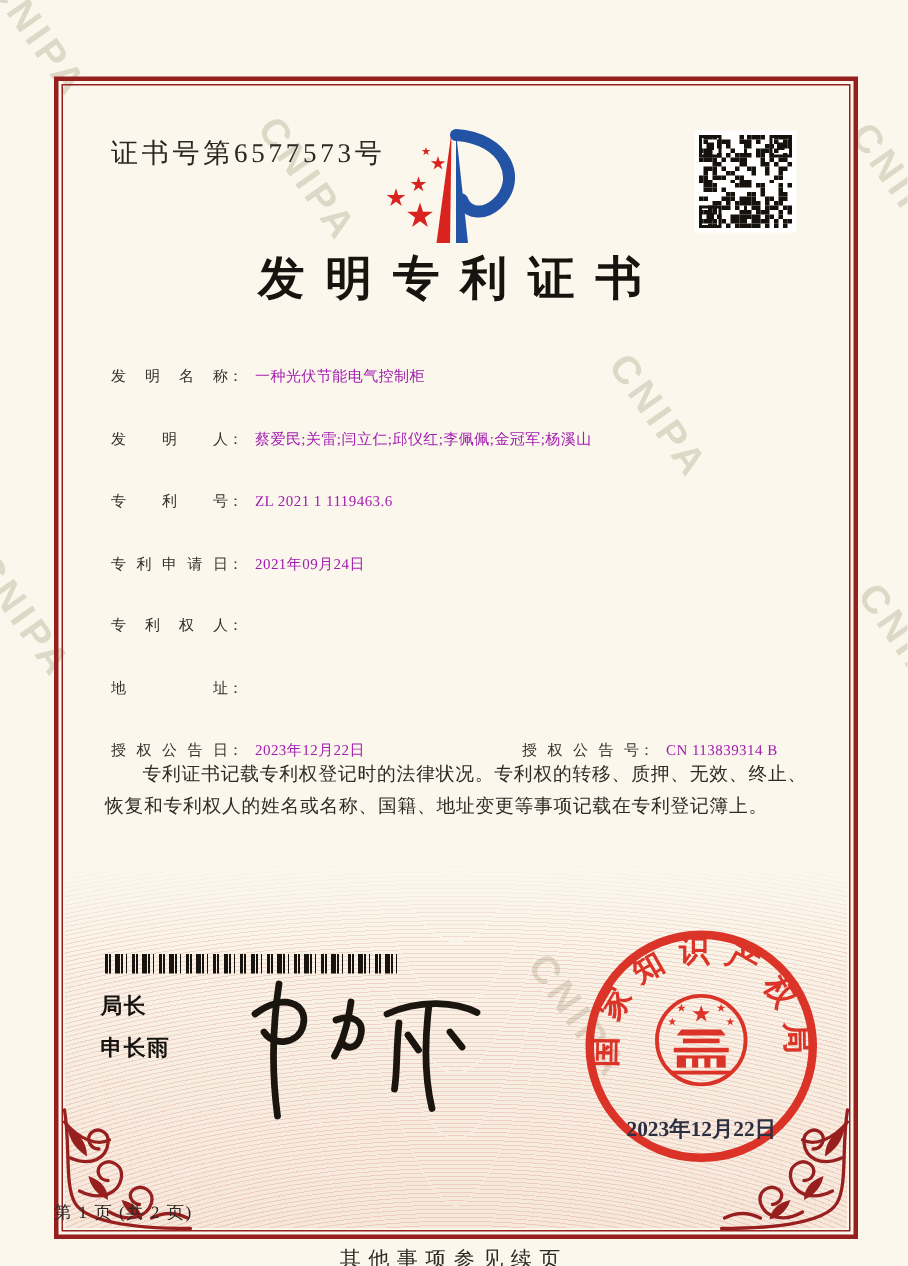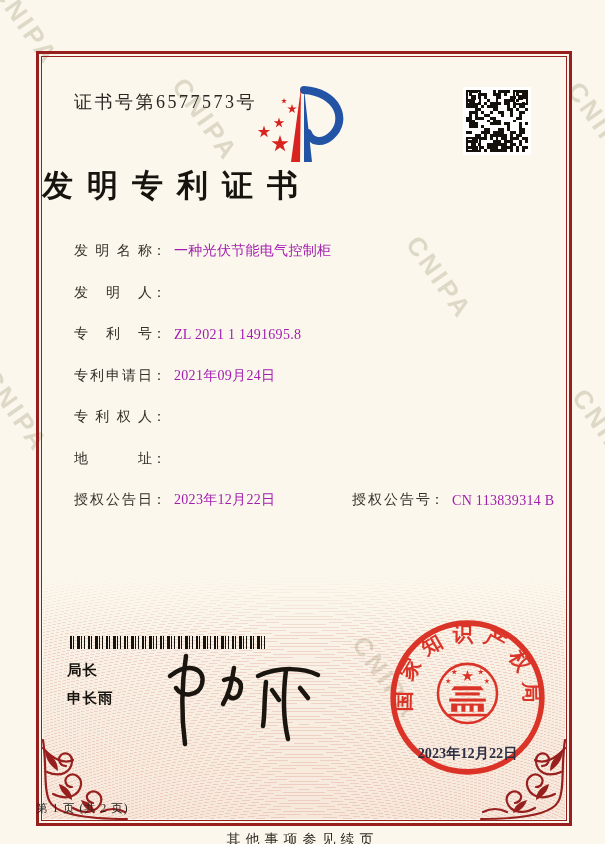--- a/index.html
+++ b/index.html
@@ -41,26 +41,26 @@
   .cert-no{position:absolute;left:74px;top:90px;font-size:18px;letter-spacing:2.5px;color:#2a2622;z-index:6}
   .logo{position:absolute;left:251px;top:82px;width:110px;height:86px;z-index:6}
   .qr{position:absolute;left:463px;top:87px;width:68px;height:68px;background:#fff;padding:3px;box-sizing:border-box;z-index:6}
   .qr-cells{position:relative;width:100%;height:100%;display:grid;grid-template-columns:repeat(21,1fr);grid-template-rows:repeat(21,1fr)}
   .qr-cells i{display:block}
   .qr-cells i.f{background:#15110d}
   .finder{position:absolute;width:15px;height:15px;box-sizing:border-box;border:2.5px solid #15110d}
   .finder::after{content:"";position:absolute;left:2.5px;top:2.5px;width:5px;height:5px;background:#15110d}
   .finder.tl{left:3px;top:3px}.finder.tr{right:3px;top:3px}.finder.bl{left:3px;bottom:3px}
   .title{
-    position:absolute;left:36px;top:165px;width:536px;text-align:left;
+    position:absolute;left:36px;top:165px;width:536px;text-align:center;
     font-size:31px;font-weight:700;letter-spacing:14px;padding-left:6px;box-sizing:border-box;
     color:#17140f;z-index:6;
   }
   .fields{position:absolute;left:74px;top:242px;width:478px;z-index:6}
-  .frow{display:flex;align-items:flex-end;height:18px;margin-bottom:23.5px;font-size:14px;white-space:nowrap}
+  .frow{display:flex;align-items:center;height:18px;margin-bottom:23.5px;font-size:10px;white-space:nowrap}
   .flabel{display:inline-block;width:78px;text-align:justify;text-align-last:justify;color:#35302a;flex:none}
   .fcolon{color:#35302a;margin-right:8px}
   .fvalue{color:#a21caf;letter-spacing:.3px}
   .fvalue.fixedw{width:178px;flex:none}
   .legal{position:absolute;left:70px;top:506px;width:468px;font-size:12.5px;line-height:21px;
     text-align:justify;color:#2e2a24;z-index:6}
   .legal p{margin:0 0 8px 0;text-indent:2em;letter-spacing:.5px}
   .barcode{position:absolute;left:70px;top:636px;width:197px;height:13px;z-index:6;
     background:repeating-linear-gradient(90deg,
       #17130f 0 2px,transparent 2px 3px,
@@ -595,25 +595,26 @@
 
 <div class="fields">
   <div class="frow">
     <span class="flabel">发明名称</span>
       <span class="fcolon">：</span>
     <span class="fvalue">一种光伏节能电气控制柜</span>
   </div>
   <div class="frow">
     <span class="flabel">发明人</span>
       <span class="fcolon">：</span>
+    <span class="fvalue">蔡爱民;关雷;闫立仁;邱仪红;李佩佩;金冠军;杨溪山</span>
   </div>
   <div class="frow">
     <span class="flabel">专利号</span>
       <span class="fcolon">：</span>
-    <span class="fvalue">ZL 2021 1 1491695.8</span>
+    <span class="fvalue">ZL 2021 1 1119463.6</span>
   </div>
   <div class="frow">
     <span class="flabel">专利申请日</span>
       <span class="fcolon">：</span>
     <span class="fvalue">2021年09月24日</span>
   </div>
   <div class="frow">
     <span class="flabel">专利权人</span>
       <span class="fcolon">：</span>
   </div>
@@ -625,20 +626,21 @@
     <span class="flabel">授权公告日</span>
       <span class="fcolon">：</span>
     <span class="fvalue fixedw">2023年12月22日</span>
     <span class="flabel">授权公告号</span>
       <span class="fcolon">：</span>
     <span class="fvalue">CN 113839314 B</span>
   </div>
 </div>
 
 <div class="legal">
+  <p>专利证书记载专利权登记时的法律状况。专利权的转移、质押、无效、终止、恢复和专利权人的姓名或名称、国籍、地址变更等事项记载在专利登记簿上。</p>
 </div>
 
 <div class="barcode"></div>
 
 <div class="signer">
   <div>局长</div>
   <div>申长雨</div>
 </div>
 
 <svg class="signature" viewBox="0 0 176 108">

